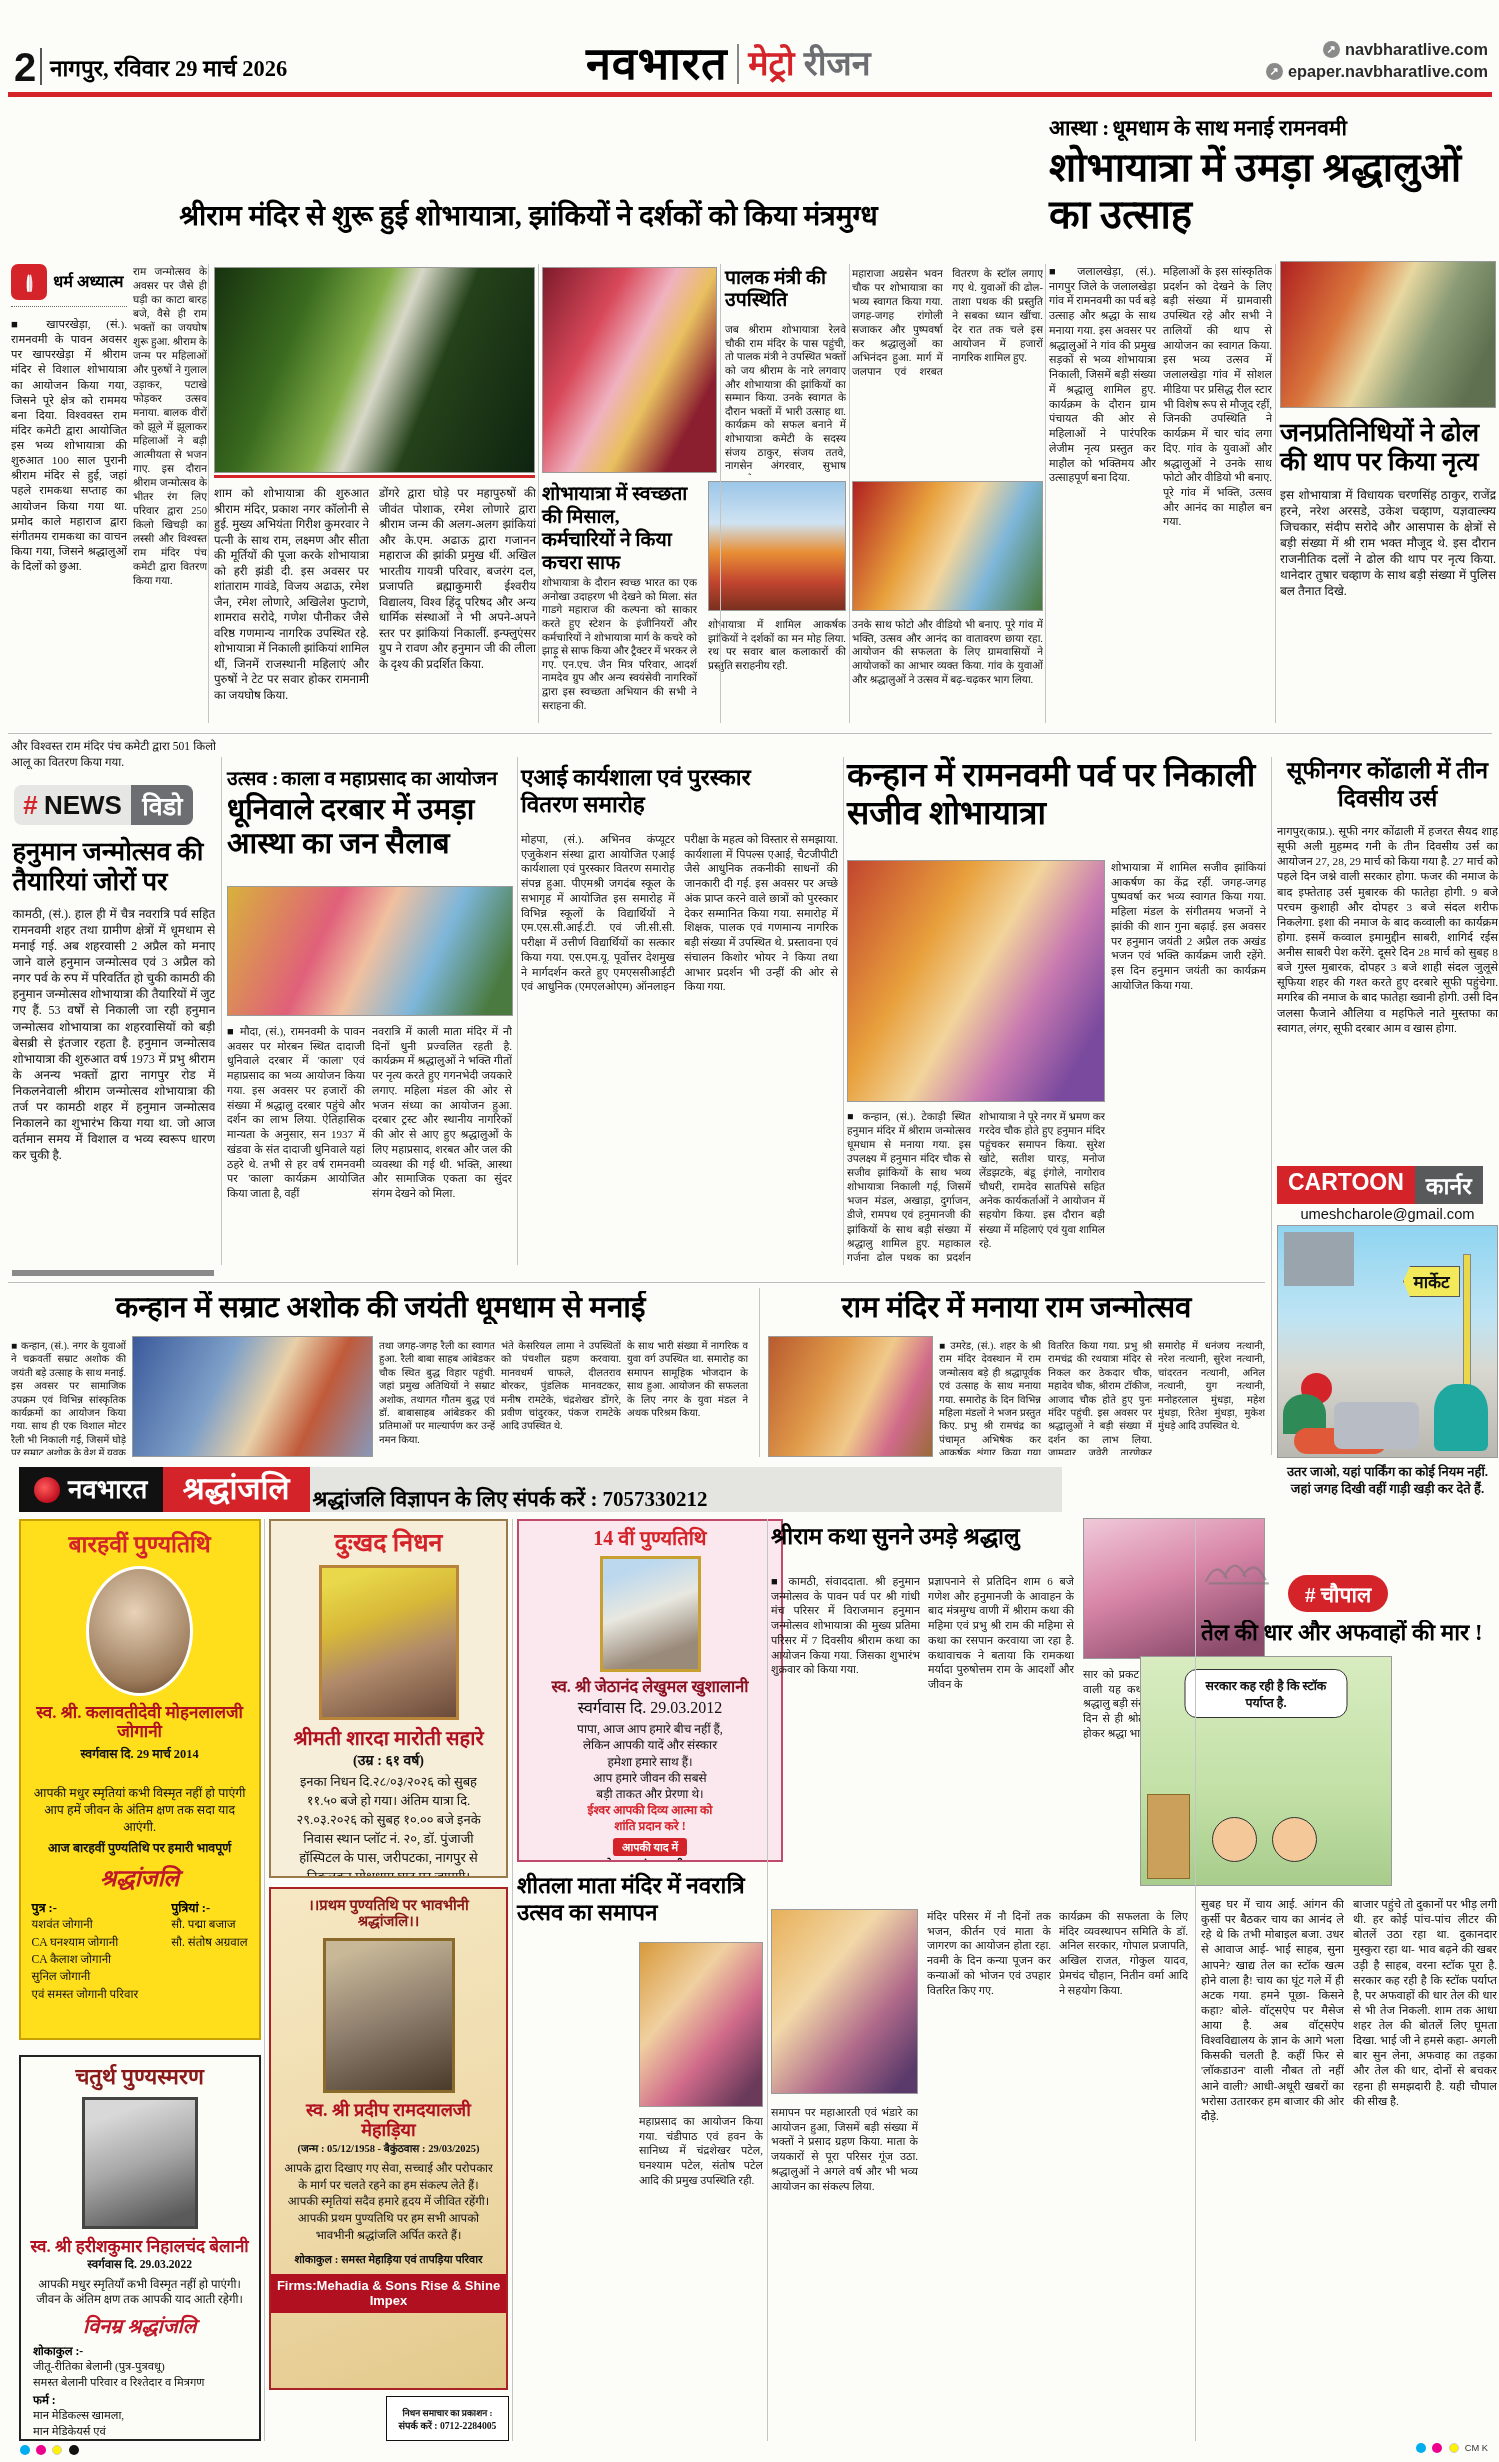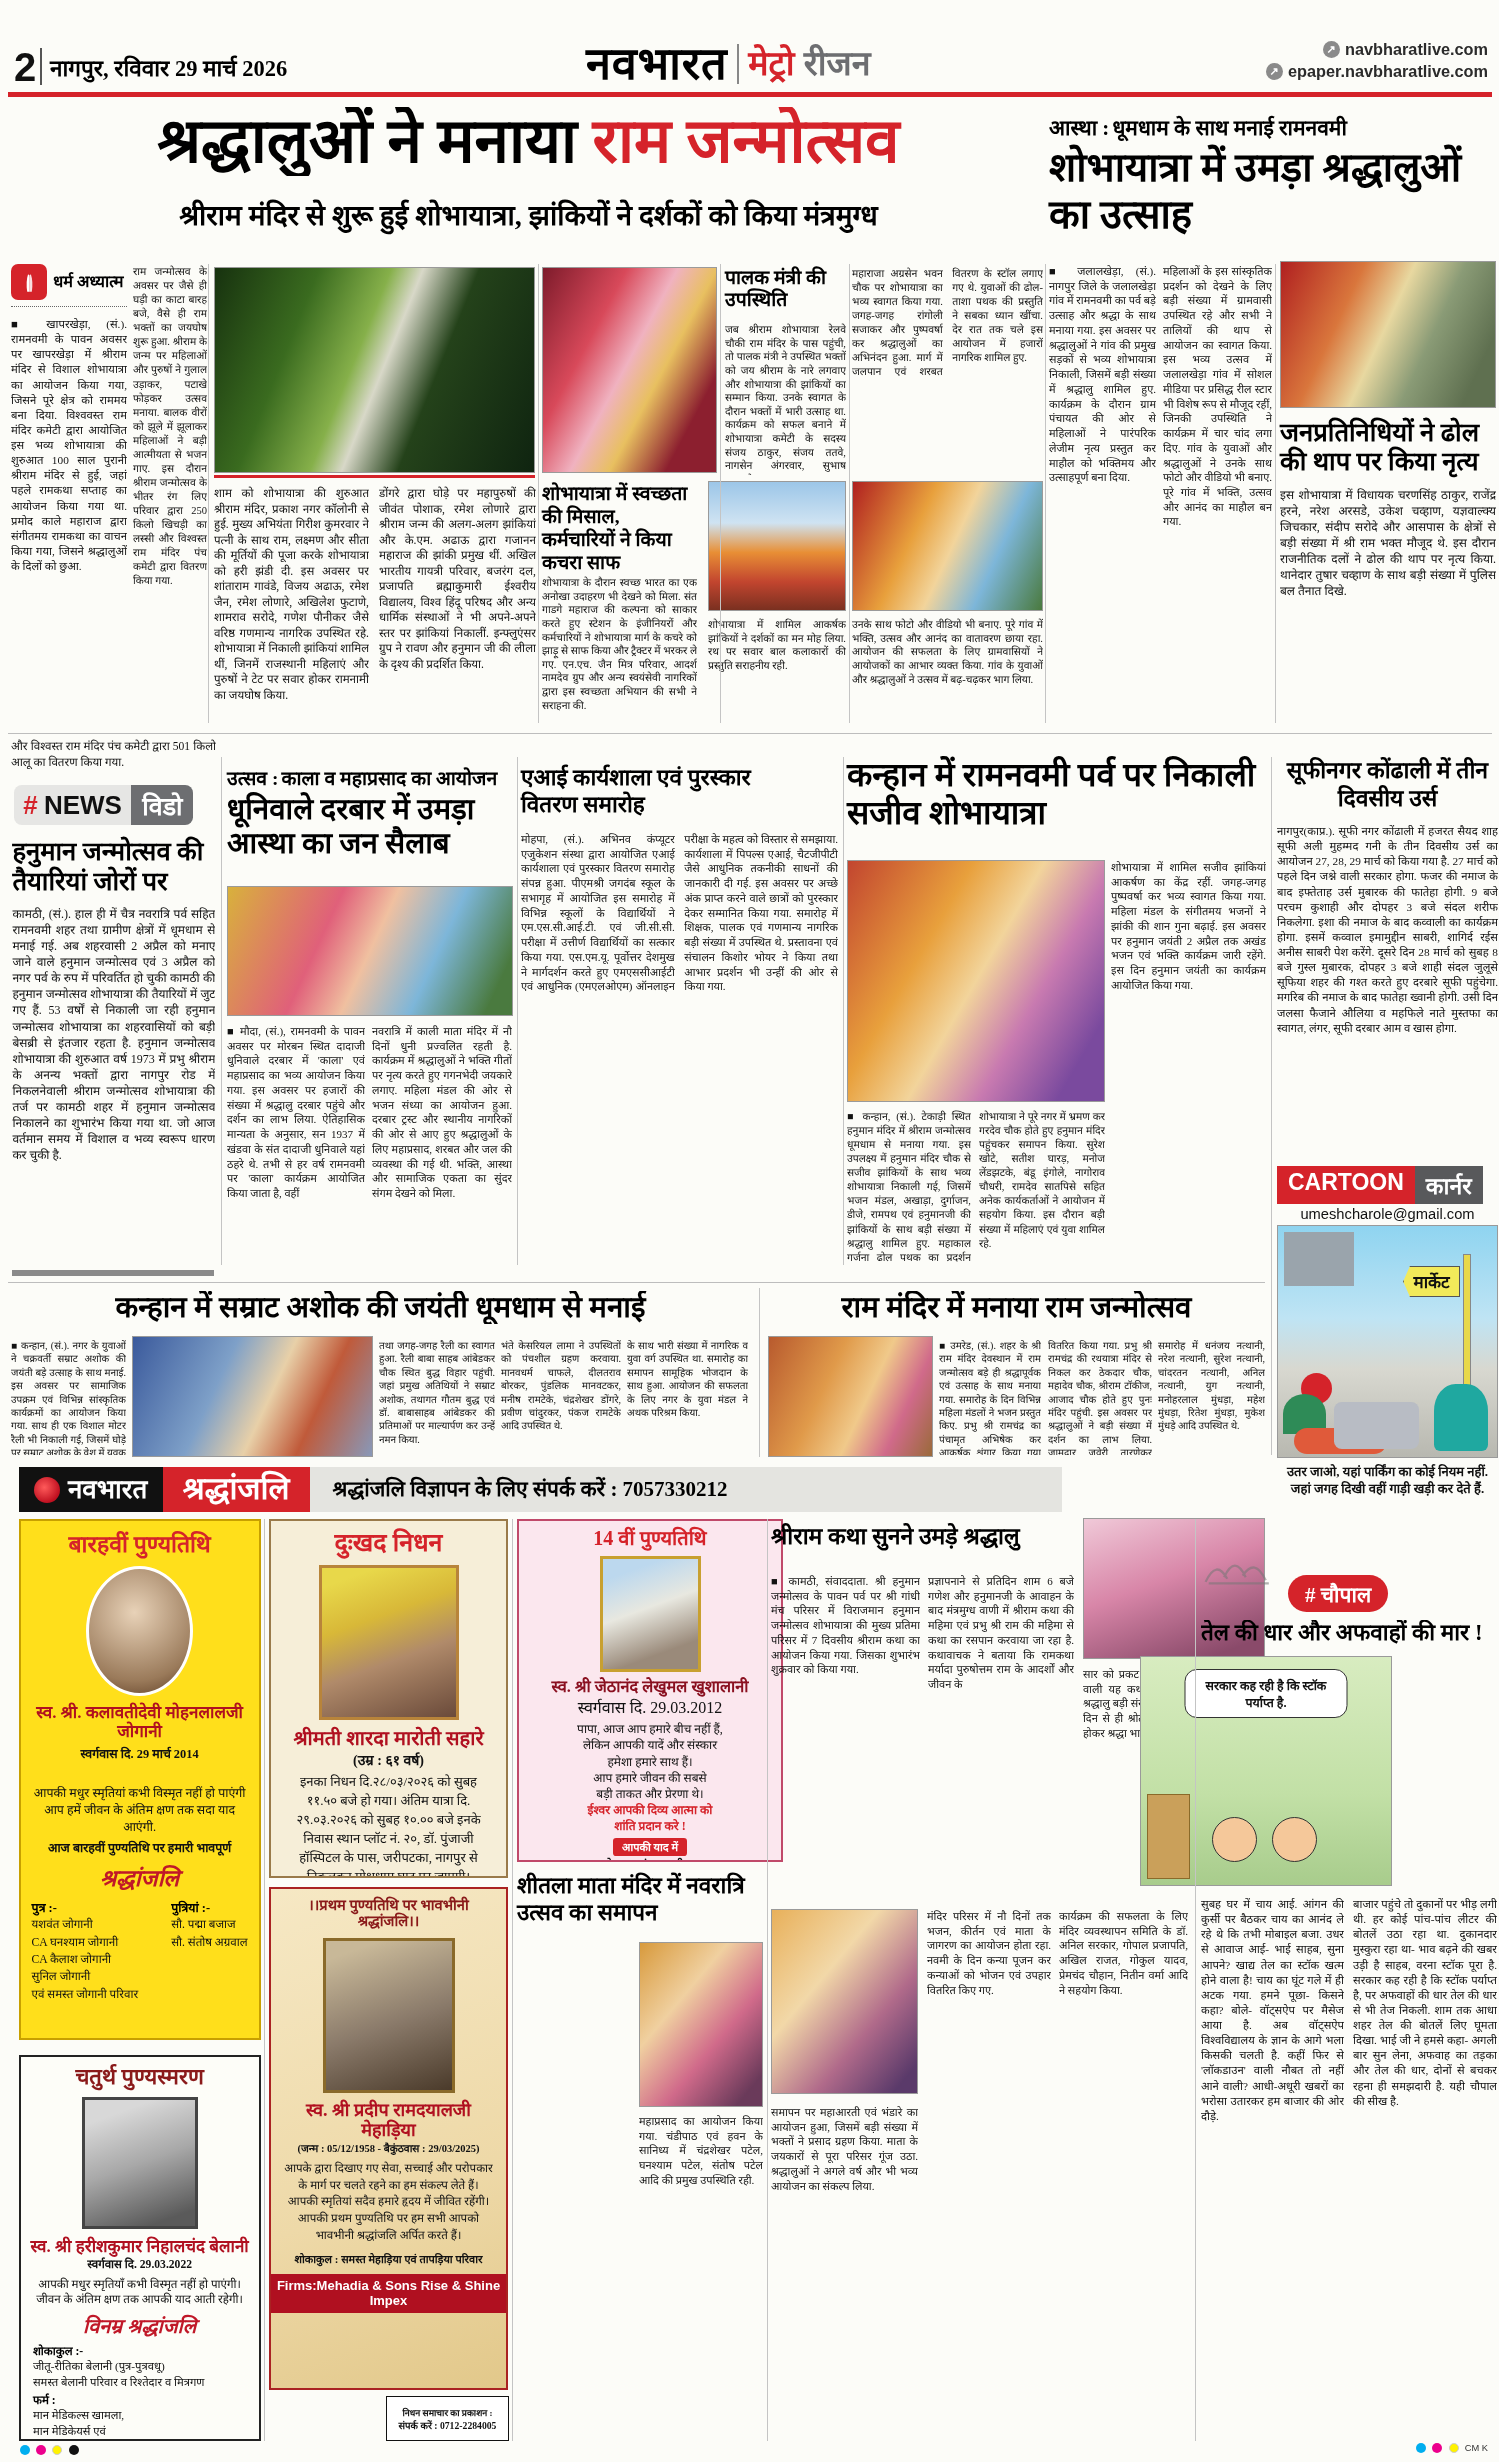--- a/index.html
+++ b/index.html
@@ -48,24 +48,20 @@
       <span>navbharatlive.com</span>
     </div>
     <div class="linkline">
       <span class="linkdot">↗</span>
       <span>epaper.navbharatlive.com</span>
     </div>
   </div>
 
   <div class="abs redrule" style="left:7.8px;top:92px;width:1484px;height:5.4px"></div>
 
-  <div class="abs hl ctr" style="left:12.4px;top:107px;width:1032px;font-size:62px;white-space:nowrap;overflow:hidden">
-    <span>श्रद्धालुओं ने मनाया</span>
-    <span class="red">राम जन्मोत्सव</span>
-  </div>
   <div class="abs hl ctr" style="left:12.4px;top:200px;width:1032px;font-size:28px">श्रीराम मंदिर से शुरू हुई शोभायात्रा, झांकियों ने दर्शकों को किया मंत्रमुग्ध</div>
 
   <div class="abs" style="left:1049px;top:113px;width:445px">
     <span class="kicker red">आस्था :</span>
     <span class="kicker">धूमधाम के साथ मनाई रामनवमी</span>
   </div>
   <div class="abs hl" style="left:1049px;top:144px;width:447px;font-size:40px;line-height:1.18">शोभायात्रा में उमड़ा श्रद्धालुओं का उत्साह</div>
 
   <div class="abs" style="left:11px;top:264px;width:116px">
     <div style="display:flex;align-items:center;gap:6.2px">
@@ -189,21 +185,21 @@
   <div class="abs bt" style="left:1158px;top:1339px;width:107px;height:116px;font-size:10px">समारोह में धनंजय नत्थानी, नरेश नत्थानी, सुरेश नत्थानी, चांदरतन नत्थानी, अनिल नत्थानी, युग नत्थानी, मनोहरलाल मुंधड़ा, महेश मुंधड़ा, रितेश मुंधड़ा, मुकेश मुंधड़े आदि उपस्थित थे.</div>
 
   <div class="abs" style="left:18.6px;top:1467px;width:1043px;height:45px;display:flex;align-items:stretch">
     <div style="background:#111;color:#fff;display:flex;align-items:center;gap:7.8px;padding:0 15.5px">
       <span style="width:26px;height:26px;border-radius:50%;background:radial-gradient(circle at 40% 40%,#ff5a5a,#c01020 70%)"></span>
       <span class="hl" style="color:#fff;font-size:26px">नवभारत</span>
     </div>
     <div style="background:#d5232a;color:#fff;display:flex;align-items:center;padding:0 20px">
       <span class="hl" style="color:#fff;font-size:31px">श्रद्धांजलि</span>
     </div>
-    <div style="background:#e4e4e0;flex:1;display:flex;align-items:center;padding:0 23px">
+    <div style="background:#e4e4e0;flex:1;display:flex;align-items:flex-end;padding:0 3px">
       <span class="hl" style="font-size:21px">श्रद्धांजलि विज्ञापन के लिए संपर्क करें : 7057330212</span>
     </div>
   </div>
 
   <div class="abs obit" style="left:18.6px;top:1519px;width:242px;height:521px;background:#ffdf1b;border-color:#c8a000">
     <div class="hl ctr red" style="font-size:23px;margin-top:11px">बारहवीं पुण्यतिथि</div>
     <div style="width:107px;height:130px;margin:7.8px auto;border-radius:50%;background:radial-gradient(circle at 45% 35%,#e8d2b8,#9a7a5a 70%,#5a3a22);border:3.1px solid #fff"></div>
     <div class="hl ctr" style="font-size:17px;color:#b01020;padding:0 7.8px">स्व. श्री. कलावतीदेवी मोहनलालजी जोगानी</div>
     <div class="ctr" style="font-size:12.4px;font-weight:bold;margin-top:3.1px">स्वर्गवास दि. 29 मार्च 2014</div>
     <div class="ctr" style="font-size:12.4px;margin-top:22px;padding:0 9.3px">आपकी मधुर स्मृतियां कभी विस्मृत नहीं हो पाएंगी</div>

